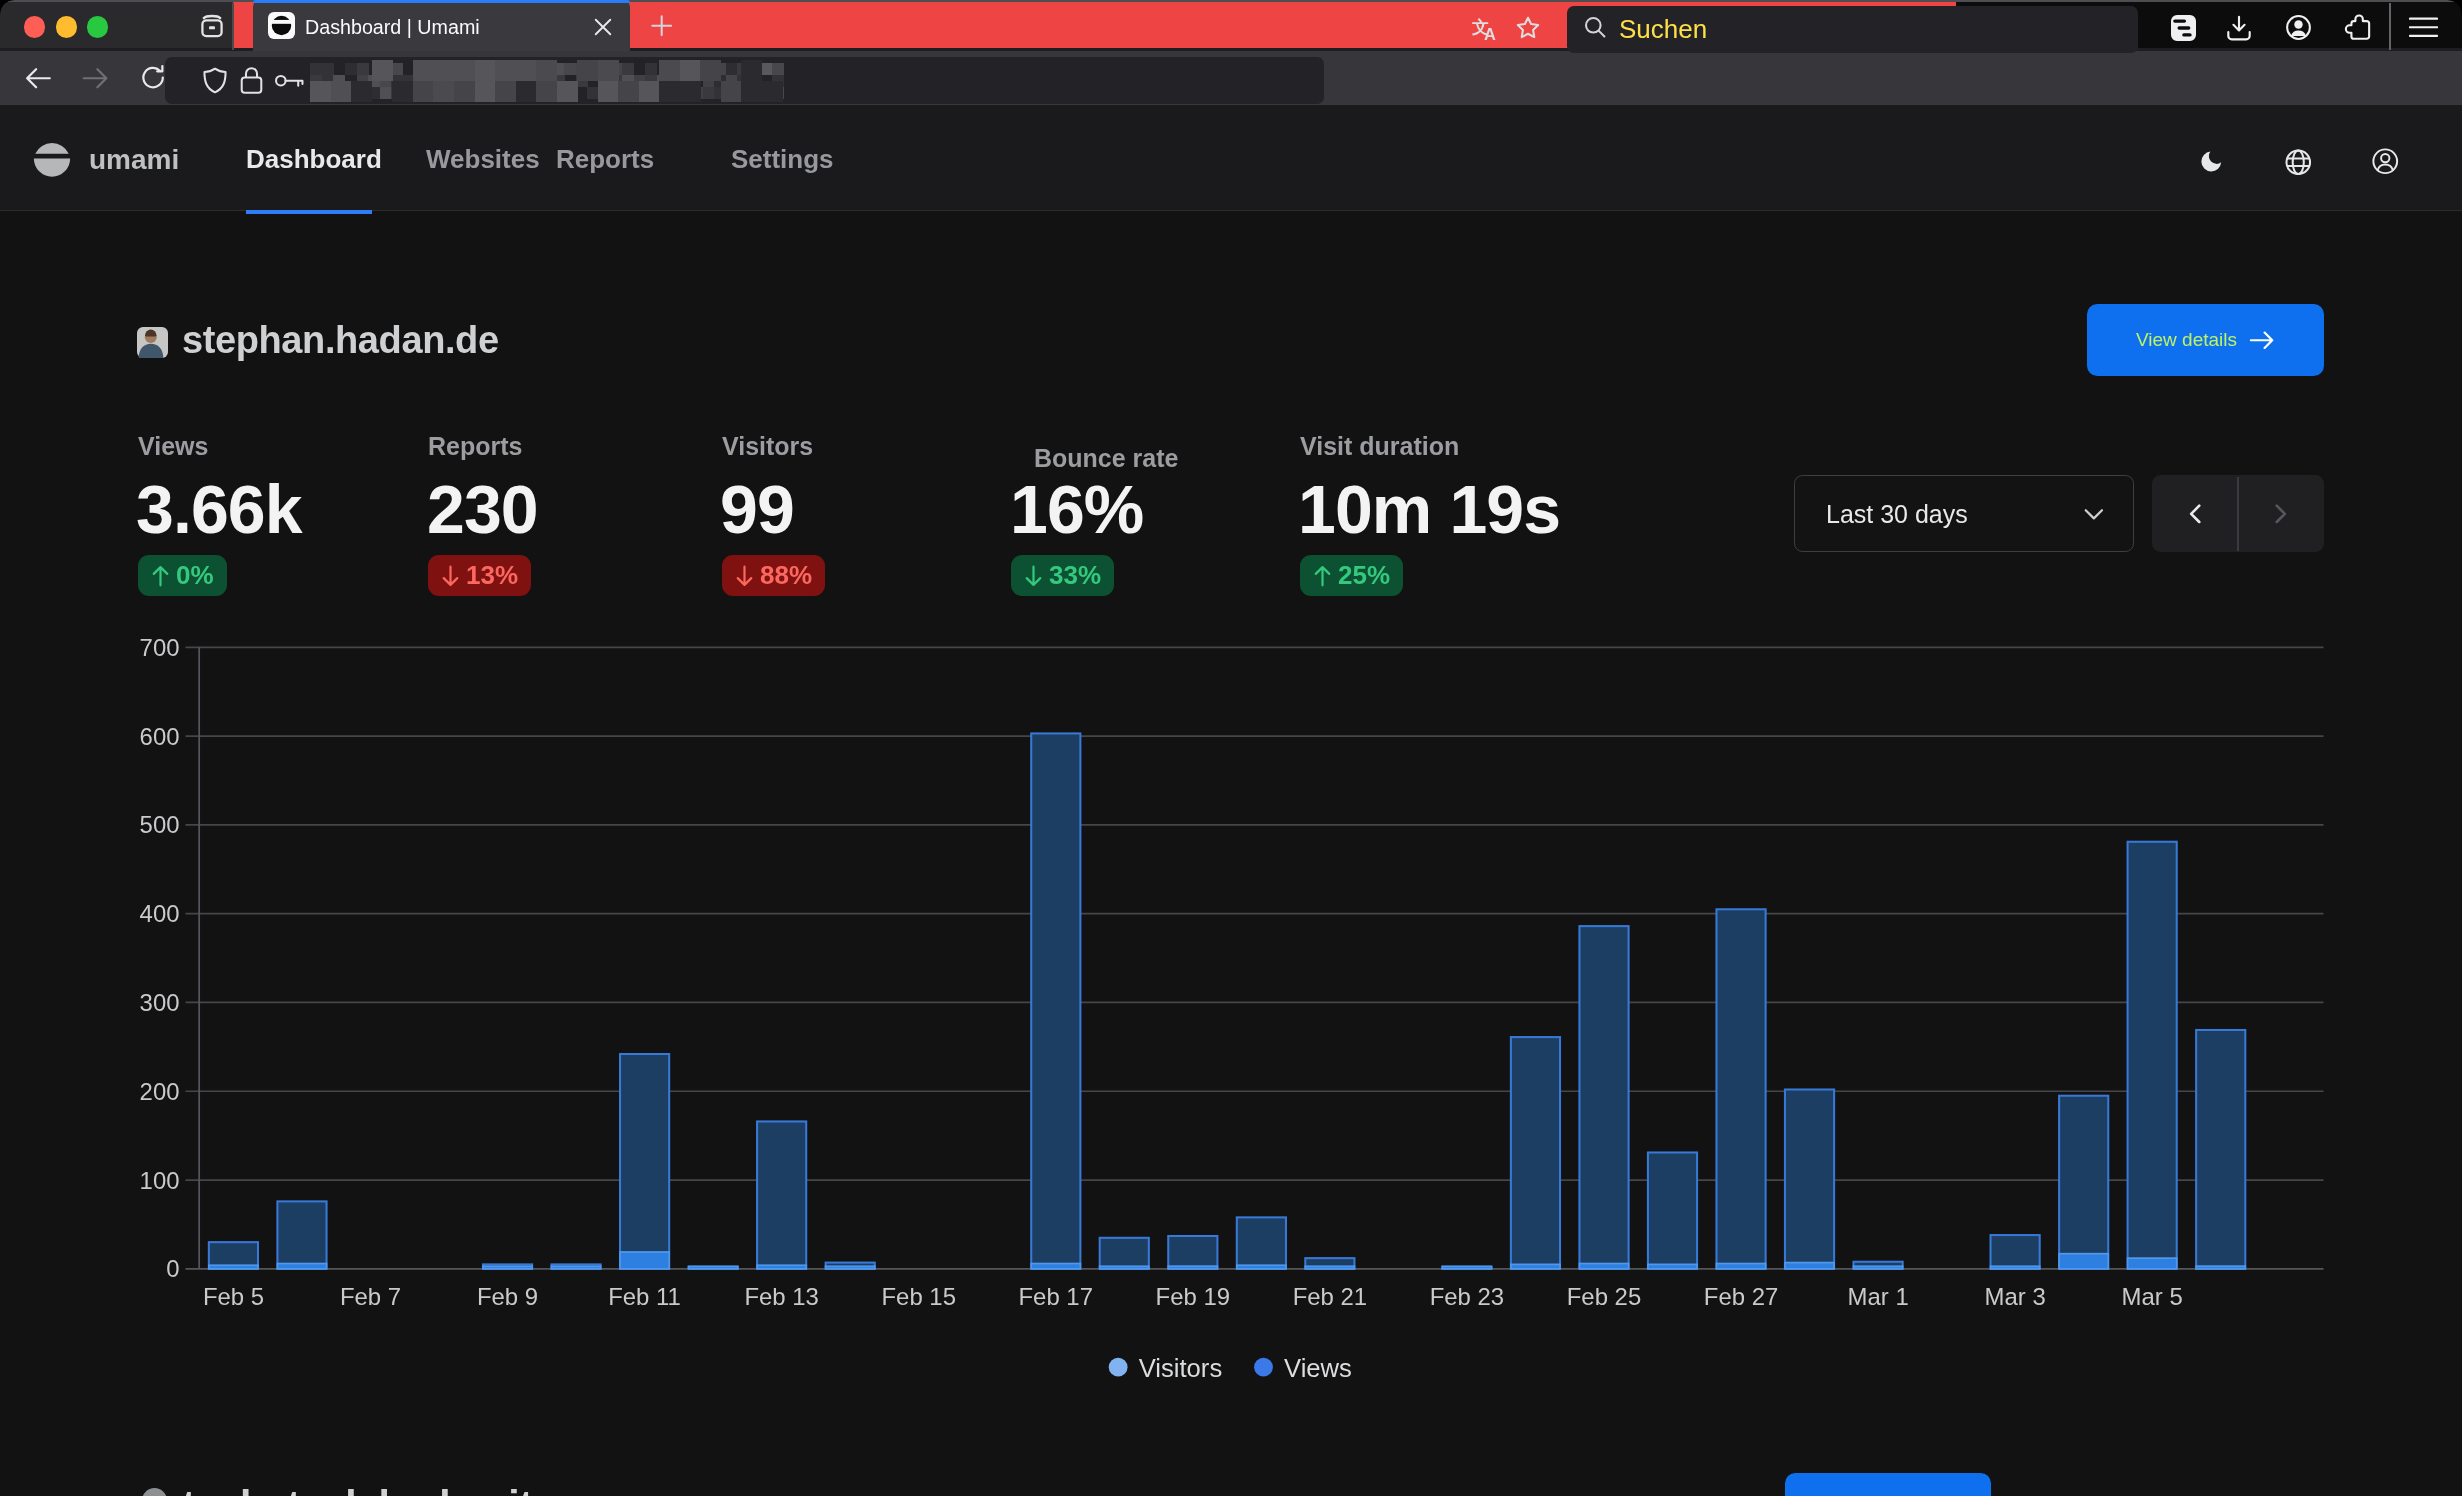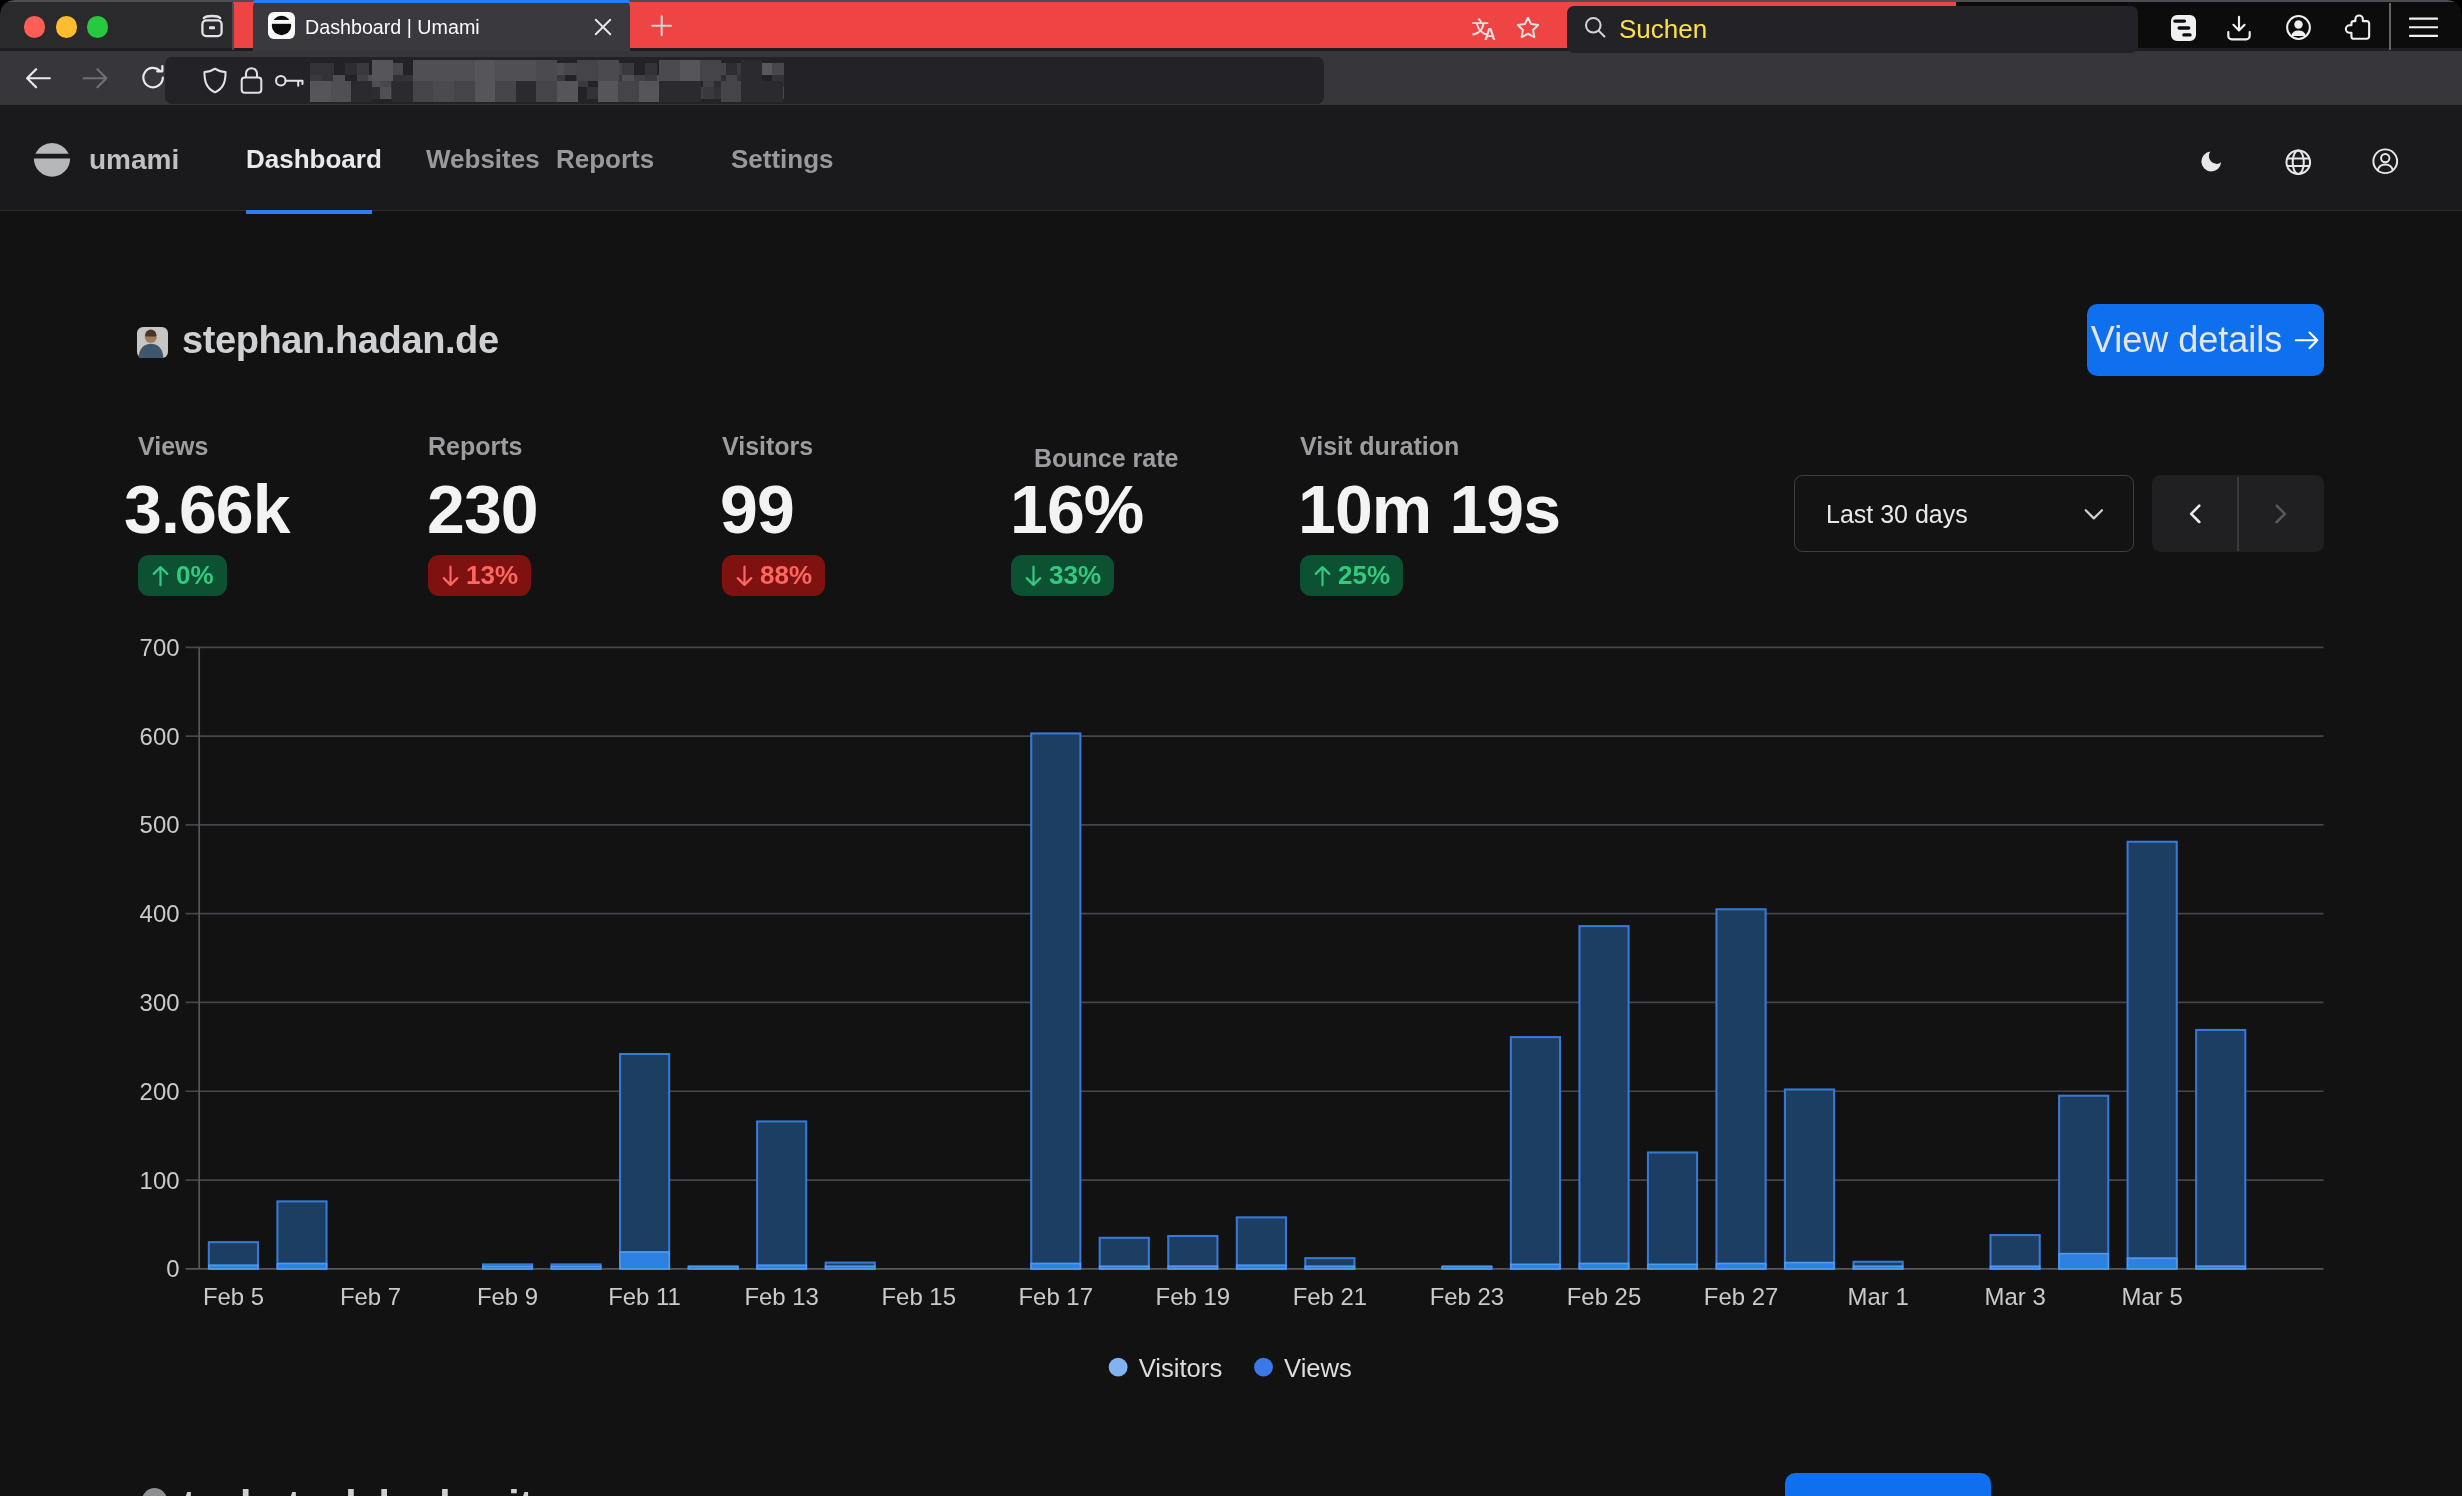--- a/index.html
+++ b/index.html
@@ -23,21 +23,21 @@
 .navlink { position:absolute; top:0; height:106px; line-height:109px; font-weight:700; font-size:26px; color:#98999c; }
 #underline { position:absolute; left:246px; top:105px; width:126px; height:4.3px; background:#2e7df7; }
 
 
 .statlabel { position:absolute; top:432px; font-size:25px; font-weight:700; color:#9c9da0; }
 .statnum { position:absolute; top:475px; font-size:68px; font-weight:700; color:#f3f3f4; letter-spacing:-0.9px; line-height:1; }
 .chip { position:absolute; top:555px; height:41px; border-radius:11px; font-size:26px; font-weight:700; display:flex; align-items:center; padding:0 13px; gap:6px; }
 .chip.green { background:#0b5132; color:#34c97e; }
 .chip.red { background:#7f1211; color:#fc675f; }
 
-#viewbtn { position:absolute; left:2087px; top:304px; width:237px; height:72px; background:#0e70ee; border-radius:10.3px; color:#e5e5e5; font-size:36px; font-weight:500; display:flex; align-items:center; justify-content:center; gap:12px; }
+#viewbtn { position:absolute; left:2087px; top:304px; width:237px; height:72px; background:#0e70ee; border-radius:10.3px; color:#bef264; font-size:19px; font-weight:500; display:flex; align-items:center; justify-content:center; gap:12px; }
 #select { position:absolute; left:1794px; top:475px; width:340px; height:77px; border:1.7px solid #3f3f43; border-radius:8.5px; background:#131314; }
 #pager { position:absolute; left:2152px; top:475px; width:172px; height:77px; background:#202022; border-radius:8.5px; }
 #pager .div { position:absolute; left:85px; top:1.7px; width:1.7px; height:74px; background:#3a3a3e; }
 
 
 #site2circle { position:absolute; left:142px; top:1488px; width:25px; height:25px; border-radius:50%; background:#8e8f91; }
 #site2title { position:absolute; left:182px; top:1485px; font-size:41px; font-weight:700; color:#cfd0d2; line-height:1; letter-spacing:-0.4px; }
 #btn2 { position:absolute; left:1785px; top:1473px; width:206px; height:72px; background:#0e70ee; border-radius:10.3px; }
 </style>
 </head>
@@ -309,21 +309,21 @@
 </svg>
 <div class="abs" style="left:182px; top:317px; font-size:38px; font-weight:700; color:#cfd0d2; letter-spacing:-0.4px; line-height:1.25;">stephan.hadan.de</div>
 
 <div id="viewbtn">View details
   <svg width="26" height="20.5" viewBox="0 0 30 24" stroke="#fff" stroke-width="2.6" fill="none" stroke-linecap="round" stroke-linejoin="round">
     <path d="M2 12 h25 M18 3 l9 9 -9 9"></path>
   </svg>
 </div>
 
 <div class="statlabel" style="left:138px;">Views</div>
-<div class="statnum" style="left:124px;">3.66k</div>
+<div class="statnum" style="left:136px;">3.66k</div>
 <div class="chip green" style="left:138px;">
   <svg width="19" height="22" viewBox="0 0 22 26" stroke="#34c97e" stroke-width="2.6" fill="none" stroke-linecap="round" stroke-linejoin="round">
       <path d="M11 24 V3 M3 10.5 L11 2.5 l8 8"></path>
     </svg>
   <span>0%</span>
 </div>
 <div class="statlabel" style="left:428px;">Reports</div>
 <div class="statnum" style="left:427px;">230</div>
 <div class="chip red" style="left:428px;">
   <svg width="19" height="22" viewBox="0 0 22 26" stroke="#fc675f" stroke-width="2.6" fill="none" stroke-linecap="round" stroke-linejoin="round">

